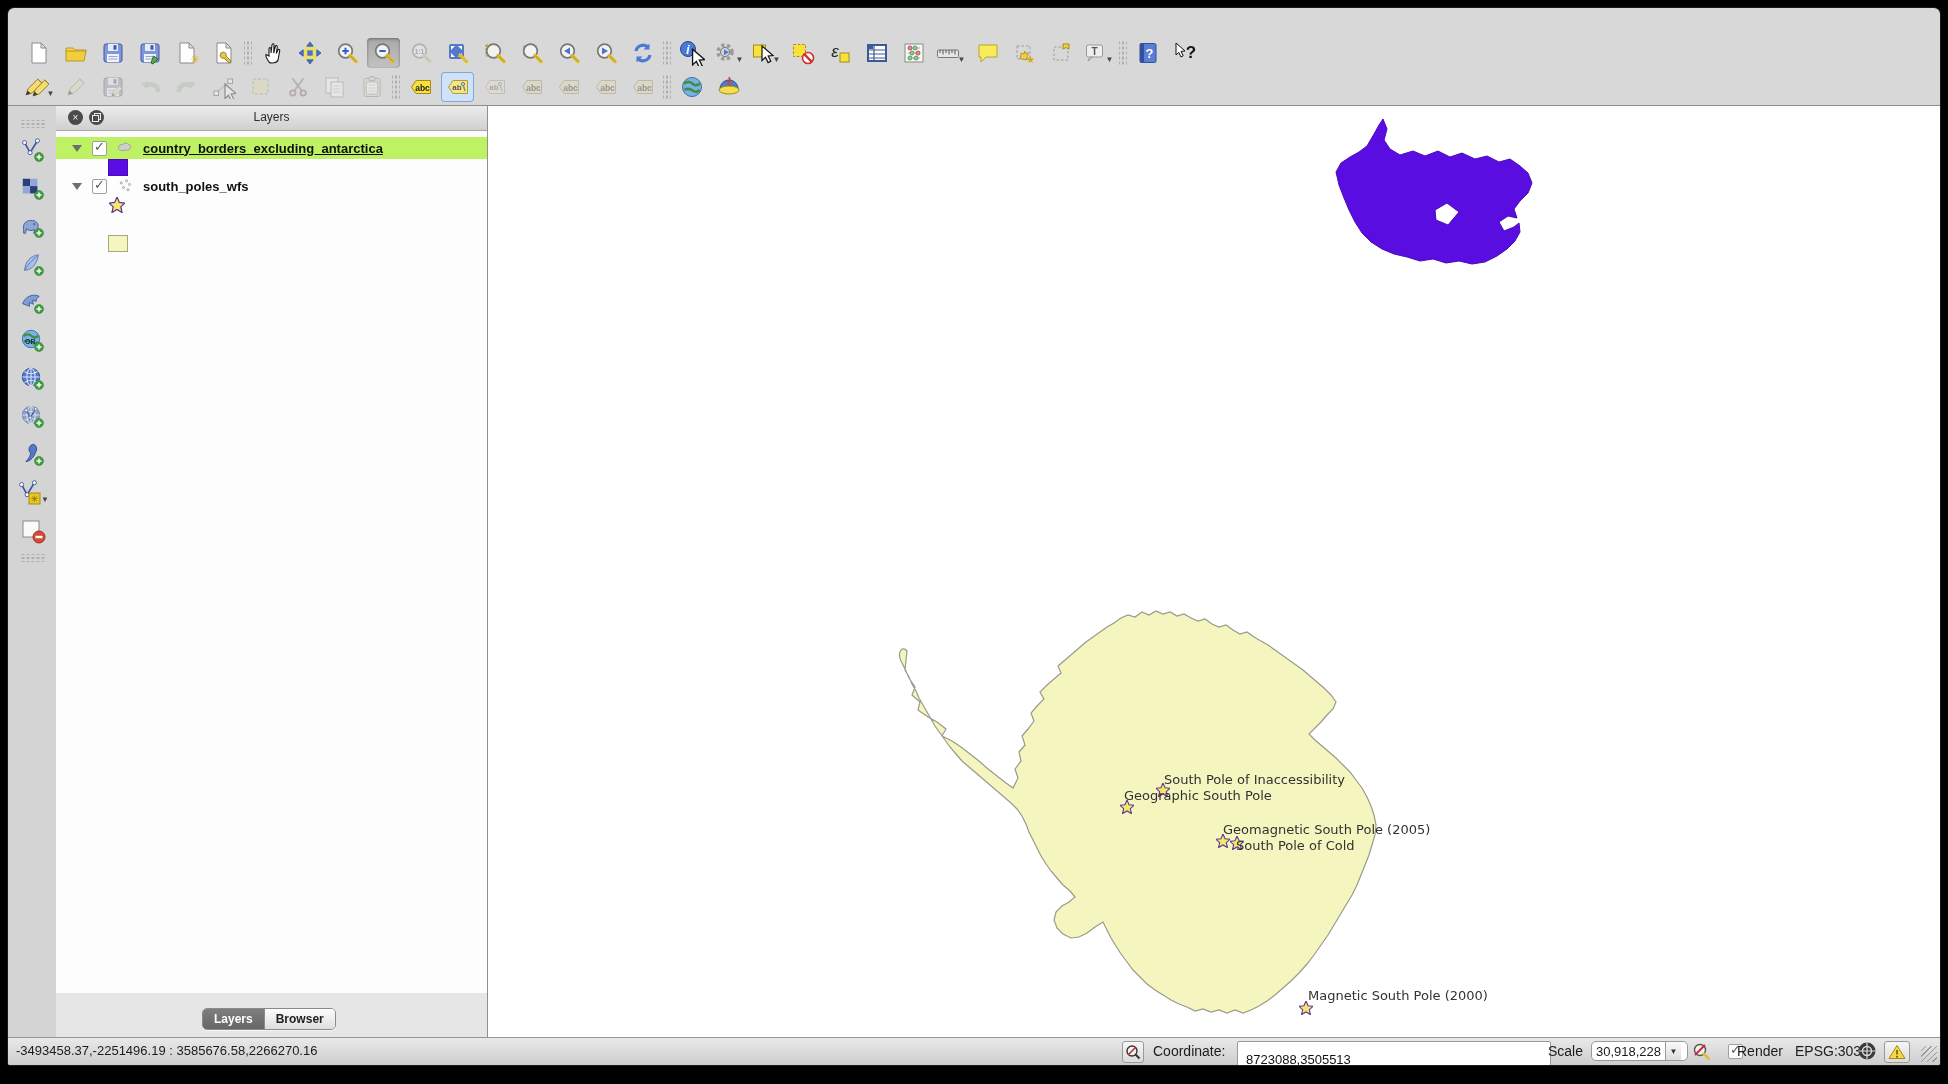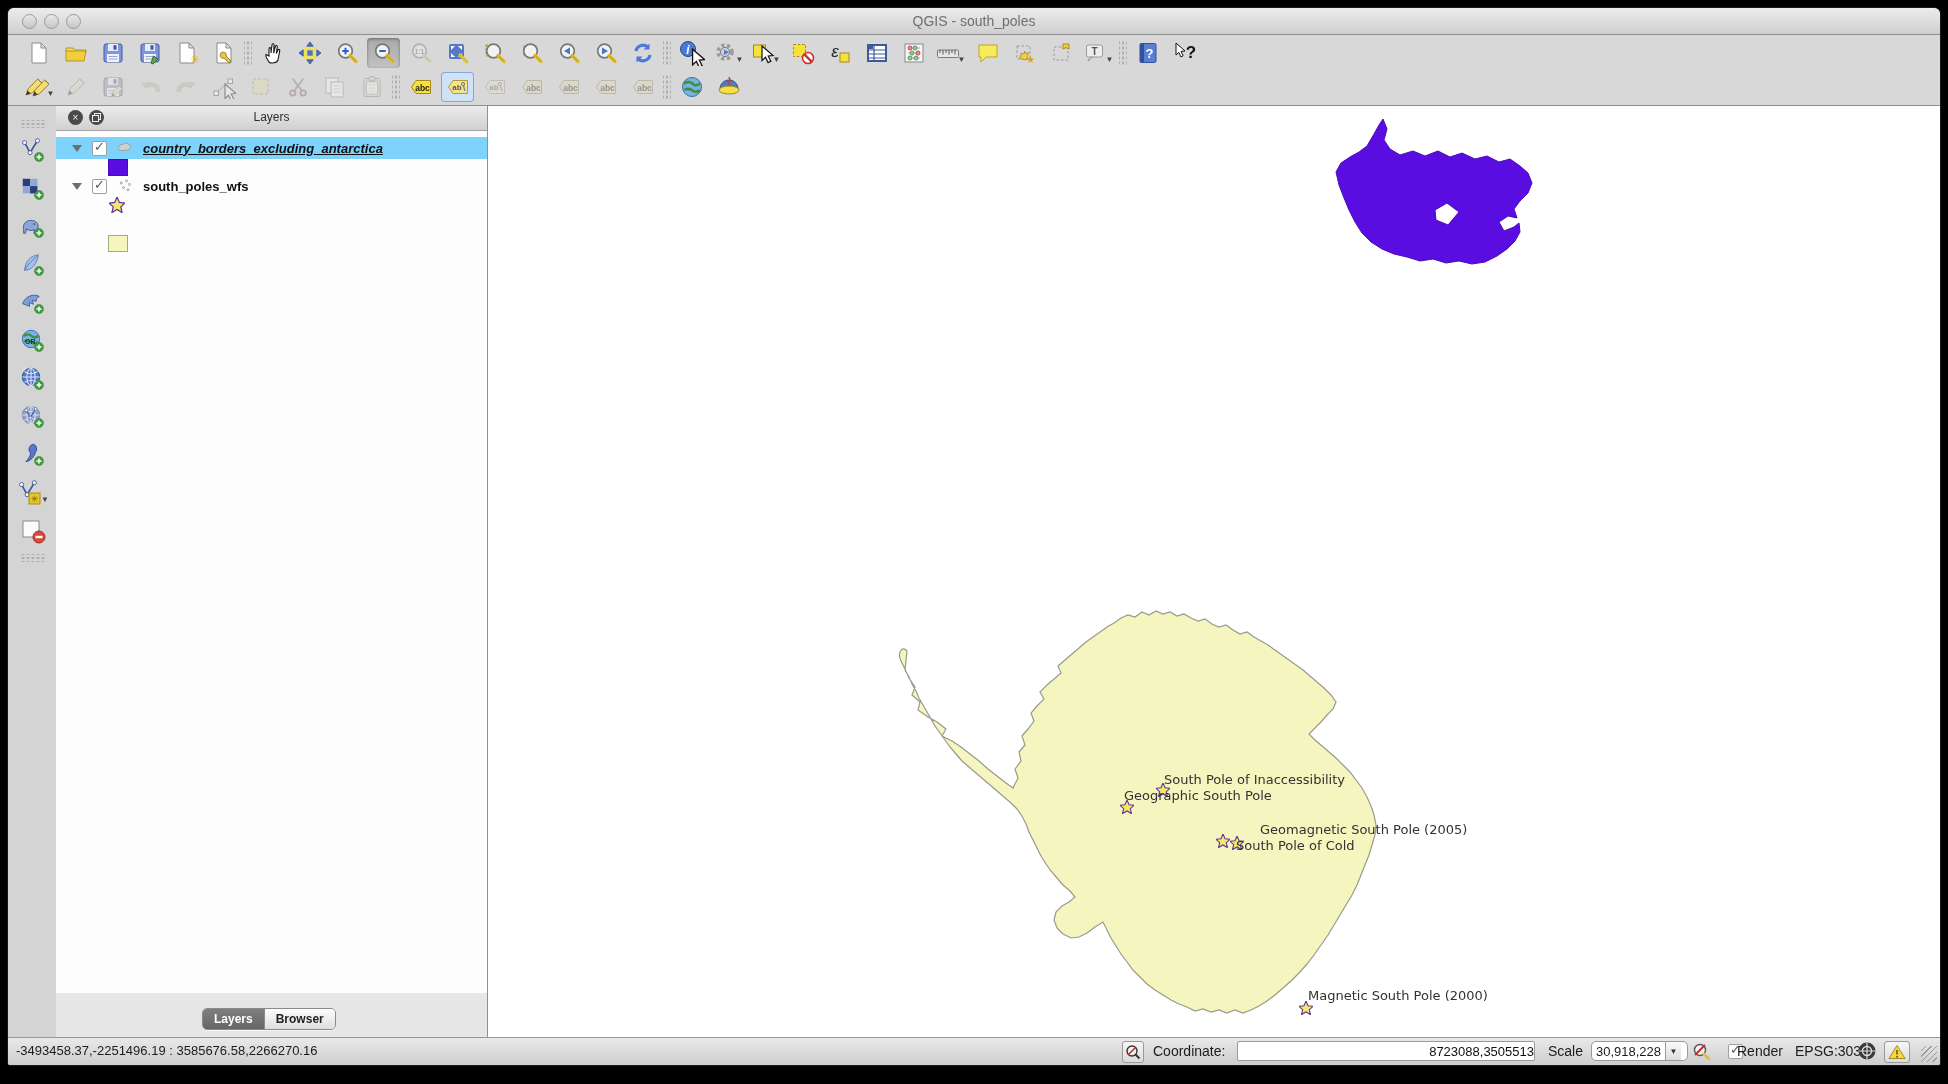--- a/index.html
+++ b/index.html
@@ -38,21 +38,21 @@
   
   #panel{position:absolute;left:48px;top:0;width:431px;bottom:0;background:#e6e6e6;
     border-right:1px solid #909090;}
   #panelheader{position:absolute;left:0;top:0;right:0;height:24px;
     background:linear-gradient(#ececec,#d0d0d0);border-bottom:1px solid #a5a5a5;}
   .phbtn{position:absolute;top:4px;width:15px;height:15px;border-radius:50%;background:#4a4a4a;
     color:#eee;font-size:10px;line-height:15px;text-align:center;}
   #paneltitle{position:absolute;left:0;right:0;top:4px;text-align:center;font-size:12px;color:#2e2e2e;}
   #panelbody{position:absolute;left:0;top:25px;right:0;bottom:45px;background:#fdfdfd;}
   .lrow{position:absolute;left:0;right:0;height:22px;display:flex;align-items:center;}
-  .lrow.sel{background:#7dd3fc;font-style:italic;}
+  .lrow.sel{background:#bef264;}
   .expander{width:0;height:0;border-left:5px solid transparent;border-right:5px solid transparent;
     border-top:7px solid #6e6e6e;margin-left:16px;}
   .cb{width:13px;height:13px;background:#fff;border:1px solid #9f9f9f;border-radius:2px;
     margin-left:10px;position:relative;}
   .cb.on:after{content:"\2713";position:absolute;left:1px;top:-3px;font-size:13px;color:#5a5a5a;font-weight:bold;}
   .lyrname{font-size:13px;font-weight:bold;color:#101010;margin-left:8px;white-space:nowrap;}
   .lyrname.active{text-decoration:underline;}
   .swatch{position:absolute;width:18px;height:15px;border:1px solid #888;}
   
   #paneltabs{position:absolute;left:146px;bottom:8px;height:20px;display:flex;
@@ -64,21 +64,21 @@
   
   #canvas{position:absolute;left:480px;top:0;right:0;bottom:0;background:#fff;overflow:hidden;text-align:right;}
   .maplabel{position:absolute;font-family:"DejaVu Sans",sans-serif;font-size:13px;color:#323232;white-space:nowrap;}
   
   #statusbar{position:absolute;left:0;bottom:0;width:100%;height:27px;
     background:linear-gradient(#e9e9e9,#cdcdcd);border-top:1px solid #979797;font-size:13px;color:#1c1c1c;}
   .sbitem{position:absolute;top:5px;}
   .sbbtn{position:absolute;top:3px;width:20px;height:20px;border:1px solid #9a9a9a;border-radius:3px;
     background:linear-gradient(#f6f6f6,#dcdcdc);display:flex;align-items:center;justify-content:center;}
   #coordinput{position:absolute;top:3px;height:18px;border:1px solid #9a9a9a;border-radius:2px;
-    background:#fff;text-align:right;font-size:13px;font-family:inherit;color:#111;padding:0;}
+    background:#fff;text-align:left;font-size:13px;font-family:inherit;color:#111;padding:8px;}
   #scalecombo{position:absolute;top:3px;height:18px;border:1px solid #9a9a9a;border-radius:5px;
     background:#fff;display:flex;align-items:center;}
   #scaleval{padding:0 4px;font-size:13px;}
   #scaledd{width:15px;height:100%;border-left:1px solid #9a9a9a;background:linear-gradient(#fafafa,#dcdcdc);
     font-size:8px;color:#333;display:flex;align-items:center;justify-content:center;}
   #grip{position:absolute;right:3px;bottom:3px;width:16px;height:16px;
     background:repeating-linear-gradient(135deg,transparent 0 3px,#9a9a9a 3px 4px);}
   .wlabel{font-size:14px;color:#1c1c1c;}
 </style>
 </head>
@@ -241,26 +241,20 @@
   <symbol id="i-hat" viewBox="0 0 24 24">
         <path d="M3 14c0-5 4-9 9-9s9 4 9 9z" fill="#5578c8" stroke="#2c4a8e"></path>
         <ellipse cx="12" cy="15" rx="10" ry="4" fill="#f2e04a" stroke="#a8891a"></ellipse>
         <path d="M12 2l1.5 4-2.5 1 2 4" stroke="#d04030" stroke-width="1.6" fill="none"></path>
       </symbol>
 </defs>
 </svg>
 
 <div id="window">
 
-  <div id="titlebar">
-    <div class="tl" style="left:14px"></div>
-    <div class="tl" style="left:36px"></div>
-    <div class="tl" style="left:58px"></div>
-    <div id="title">QGIS  - south_poles</div>
-  </div>
 
   <div id="toolbar1" class="toolbar">
     <span class="tb">
         <svg width="24" height="24">
           <use href="#i-page"></use>
         </svg>
       </span>
     <span class="tb">
         <svg width="24" height="24">
           <use href="#i-folder"></use>
@@ -680,21 +674,21 @@
         <path fill="#f5f5c0" stroke="#9a9a8a" stroke-width="1.2" d="M419 545 C414 539 409 547 413 555 L417 563 L421 572 L427 581 L424 589 L432 596 L430 604 L440 611 L449 616 L458 623 L454 630 L464 635 L473 641 L482 648 L491 655 L500 663 L509 670 L518 677 L525 682 L530 672 L527 663 L533 655 L531 646 L537 639 L534 630 L540 623 L546 615 L543 607 L549 600 L556 593 L552 586 L559 579 L566 573 L573 567 L570 560 L577 554 L584 548 L591 542 L598 536 L605 531 L612 526 L619 521 L626 517 L633 512 L640 509 L647 511 L654 506 L661 509 L668 505 L675 508 L682 506 L689 510 L696 508 L703 512 L710 515 L717 513 L724 518 L731 521 L738 519 L745 524 L752 528 L759 526 L766 531 L773 535 L780 539 L787 544 L794 549 L801 554 L808 559 L815 564 L822 570 L829 576 L836 582 L843 589 L848 596 L845 603 L839 609 L833 616 L827 622 L821 628 L827 634 L834 640 L841 646 L848 652 L855 659 L862 666 L868 674 L874 682 L879 691 L883 700 L886 709 L888 719 L887 729 L884 739 L881 749 L877 759 L873 769 L869 779 L864 789 L858 799 L852 809 L846 819 L840 829 L833 839 L826 849 L819 858 L811 867 L803 875 L795 882 L787 889 L779 895 L771 900 L763 904 L755 907 L747 904 L739 907 L731 904 L723 906 L715 903 L707 905 L699 901 L691 898 L683 894 L675 889 L667 884 L659 878 L652 871 L645 864 L639 856 L633 848 L628 840 L623 832 L619 824 L615 816 L607 821 L599 827 L591 831 L583 832 L575 828 L569 822 L566 814 L568 806 L574 800 L581 796 L587 791 L582 785 L575 779 L569 772 L563 765 L558 758 L553 750 L549 742 L545 734 L541 726 L538 718 L534 710 L529 703 L523 697 L516 691 L509 685 L502 679 L495 673 L488 667 L481 661 L474 655 L468 648 L462 641 L457 634 L452 627 L447 620 L443 613 L439 606 L435 599 L431 592 L428 585 L424 578 L421 571 L417 564 Z"></path>
 
         <use href="#i-star" x="668" y="677" width="14" height="14"></use>
         <use href="#i-star" x="632" y="694" width="14" height="14"></use>
         <use href="#i-star" x="728" y="728" width="14" height="14"></use>
         <use href="#i-star" x="742" y="730" width="14" height="14"></use>
         <use href="#i-star" x="811" y="895" width="14" height="14"></use>
       </svg>
       <div class="maplabel" style="left:676px;top:666px">South Pole of Inaccessibility</div>
       <div class="maplabel" style="left:636px;top:682px">Geographic South Pole</div>
-      <div class="maplabel" style="left:772px;top:716px">Geomagnetic South Pole (2005)</div>
+      <div class="maplabel" style="left:735px;top:716px">Geomagnetic South Pole (2005)</div>
       <div class="maplabel" style="left:748px;top:732px">South Pole of Cold</div>
       <div class="maplabel" style="left:820px;top:882px">Magnetic South Pole (2000)</div>
     </div>
   </div>
 
   <div id="statusbar">
     <span class="sbitem" style="left:8px">-3493458.37,-2251496.19 : 3585676.58,2266270.16</span>
 
     <span class="sbbtn" style="left:1114px">
       <svg width="16" height="16">

